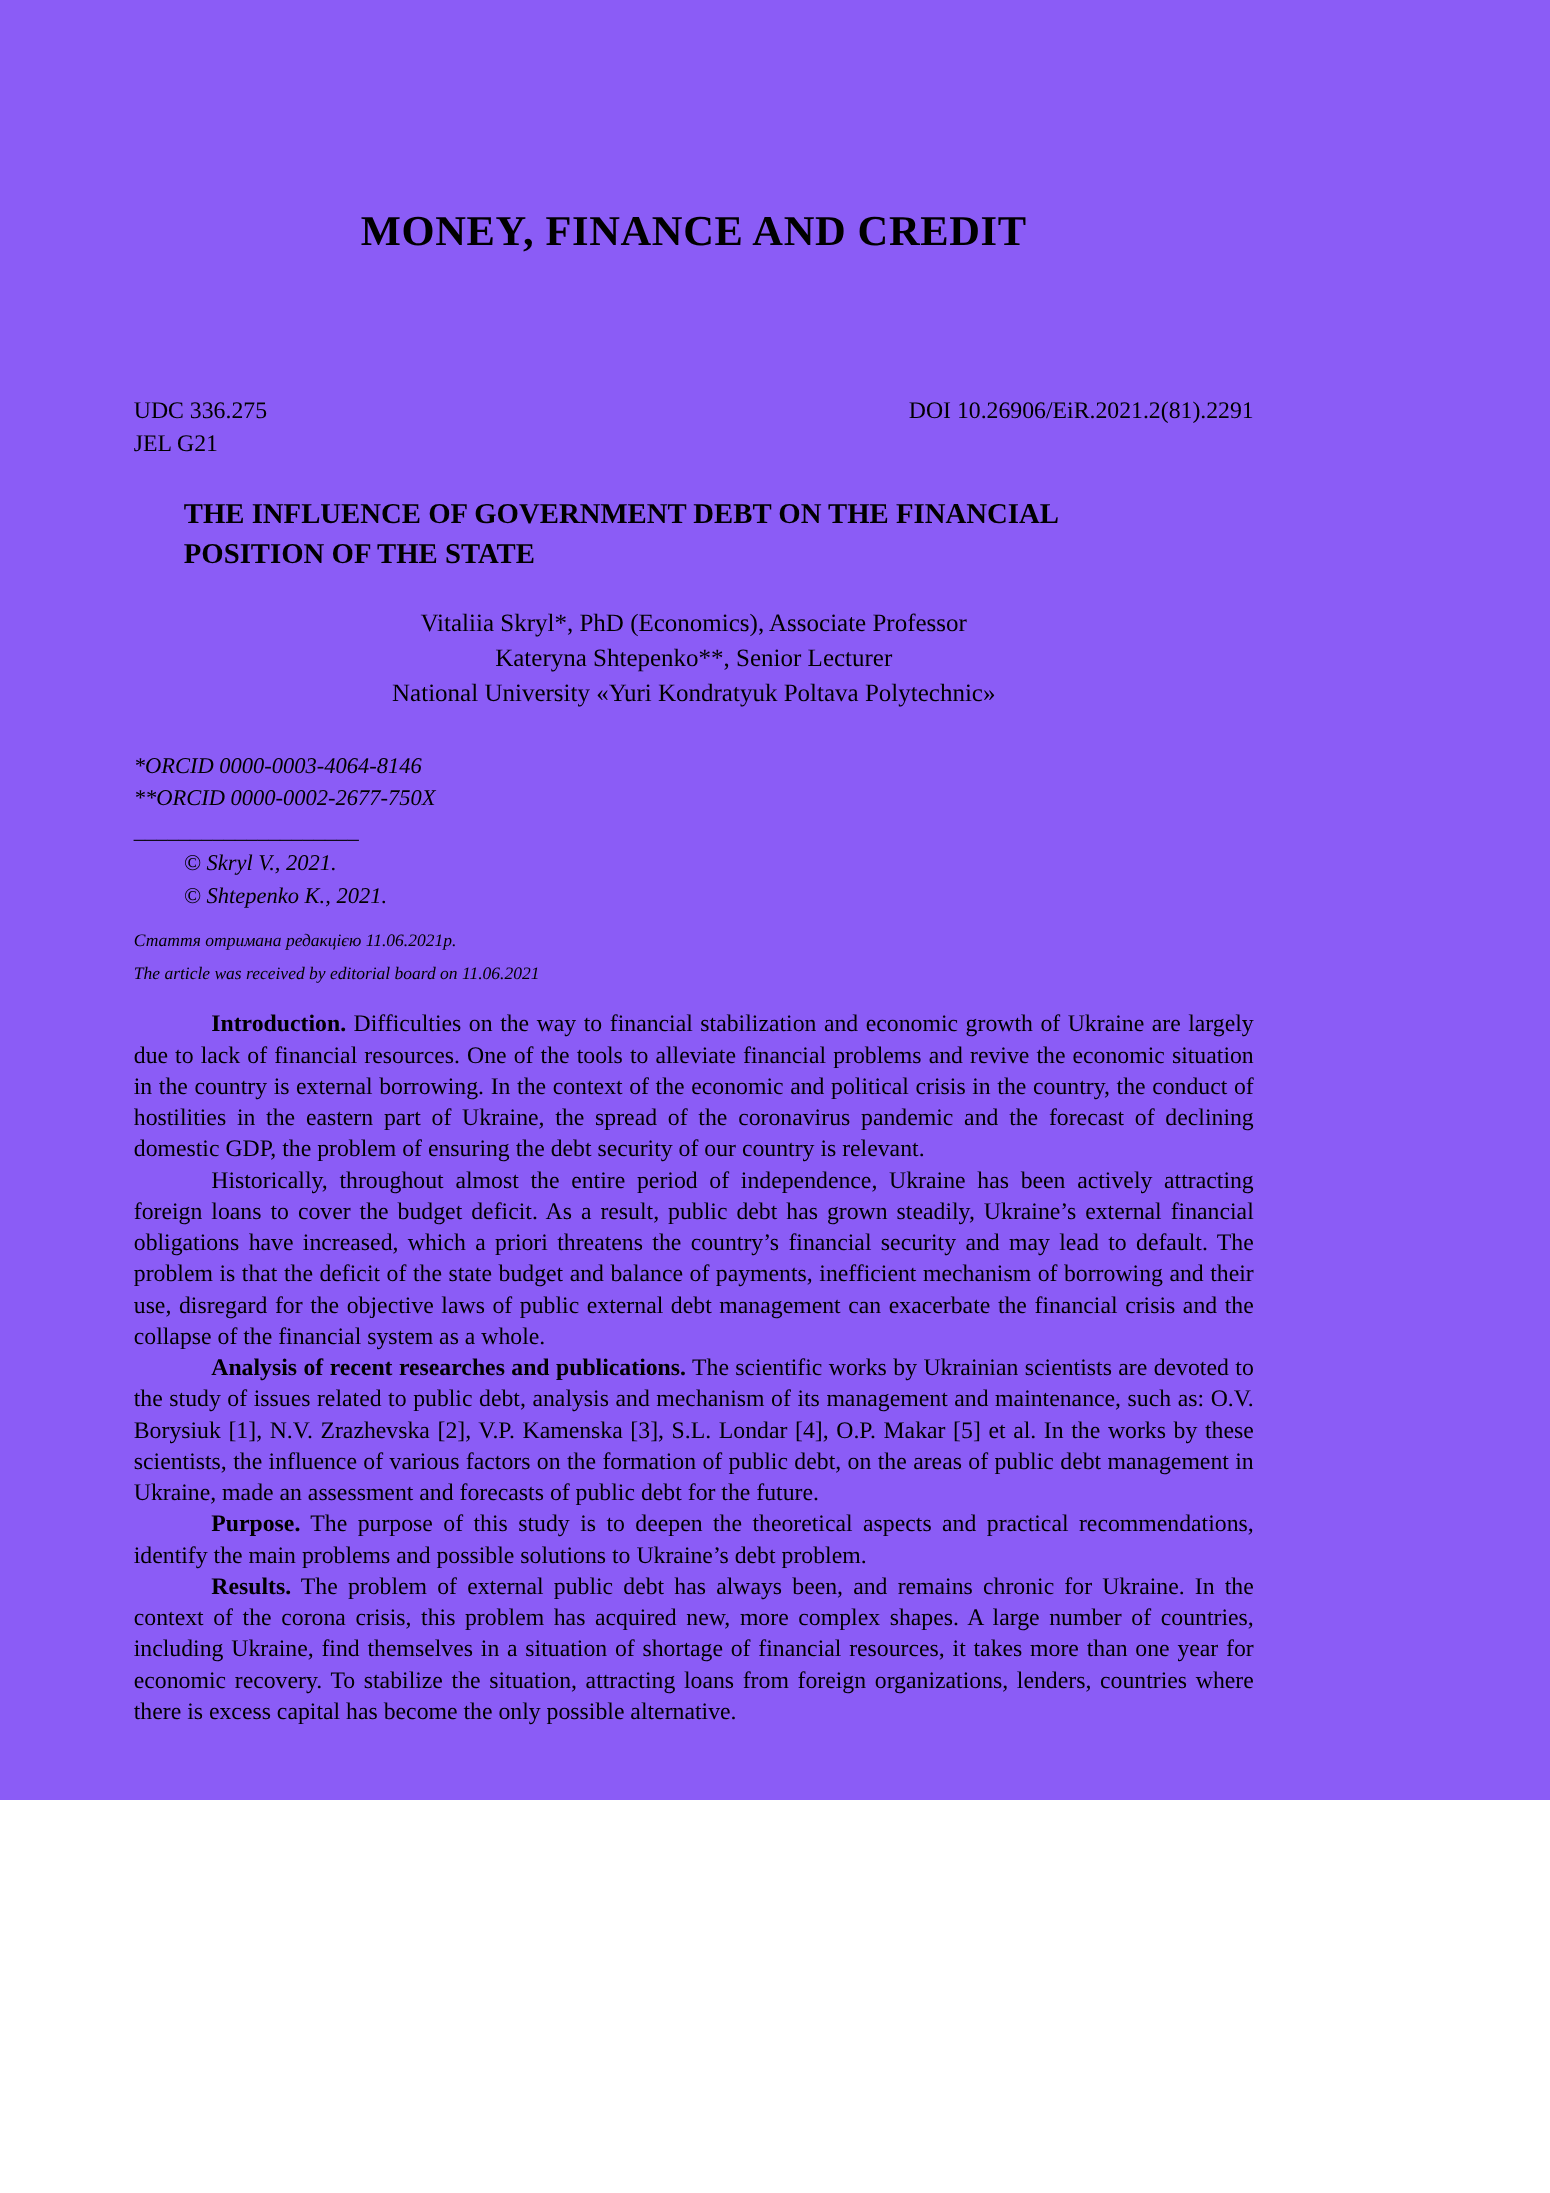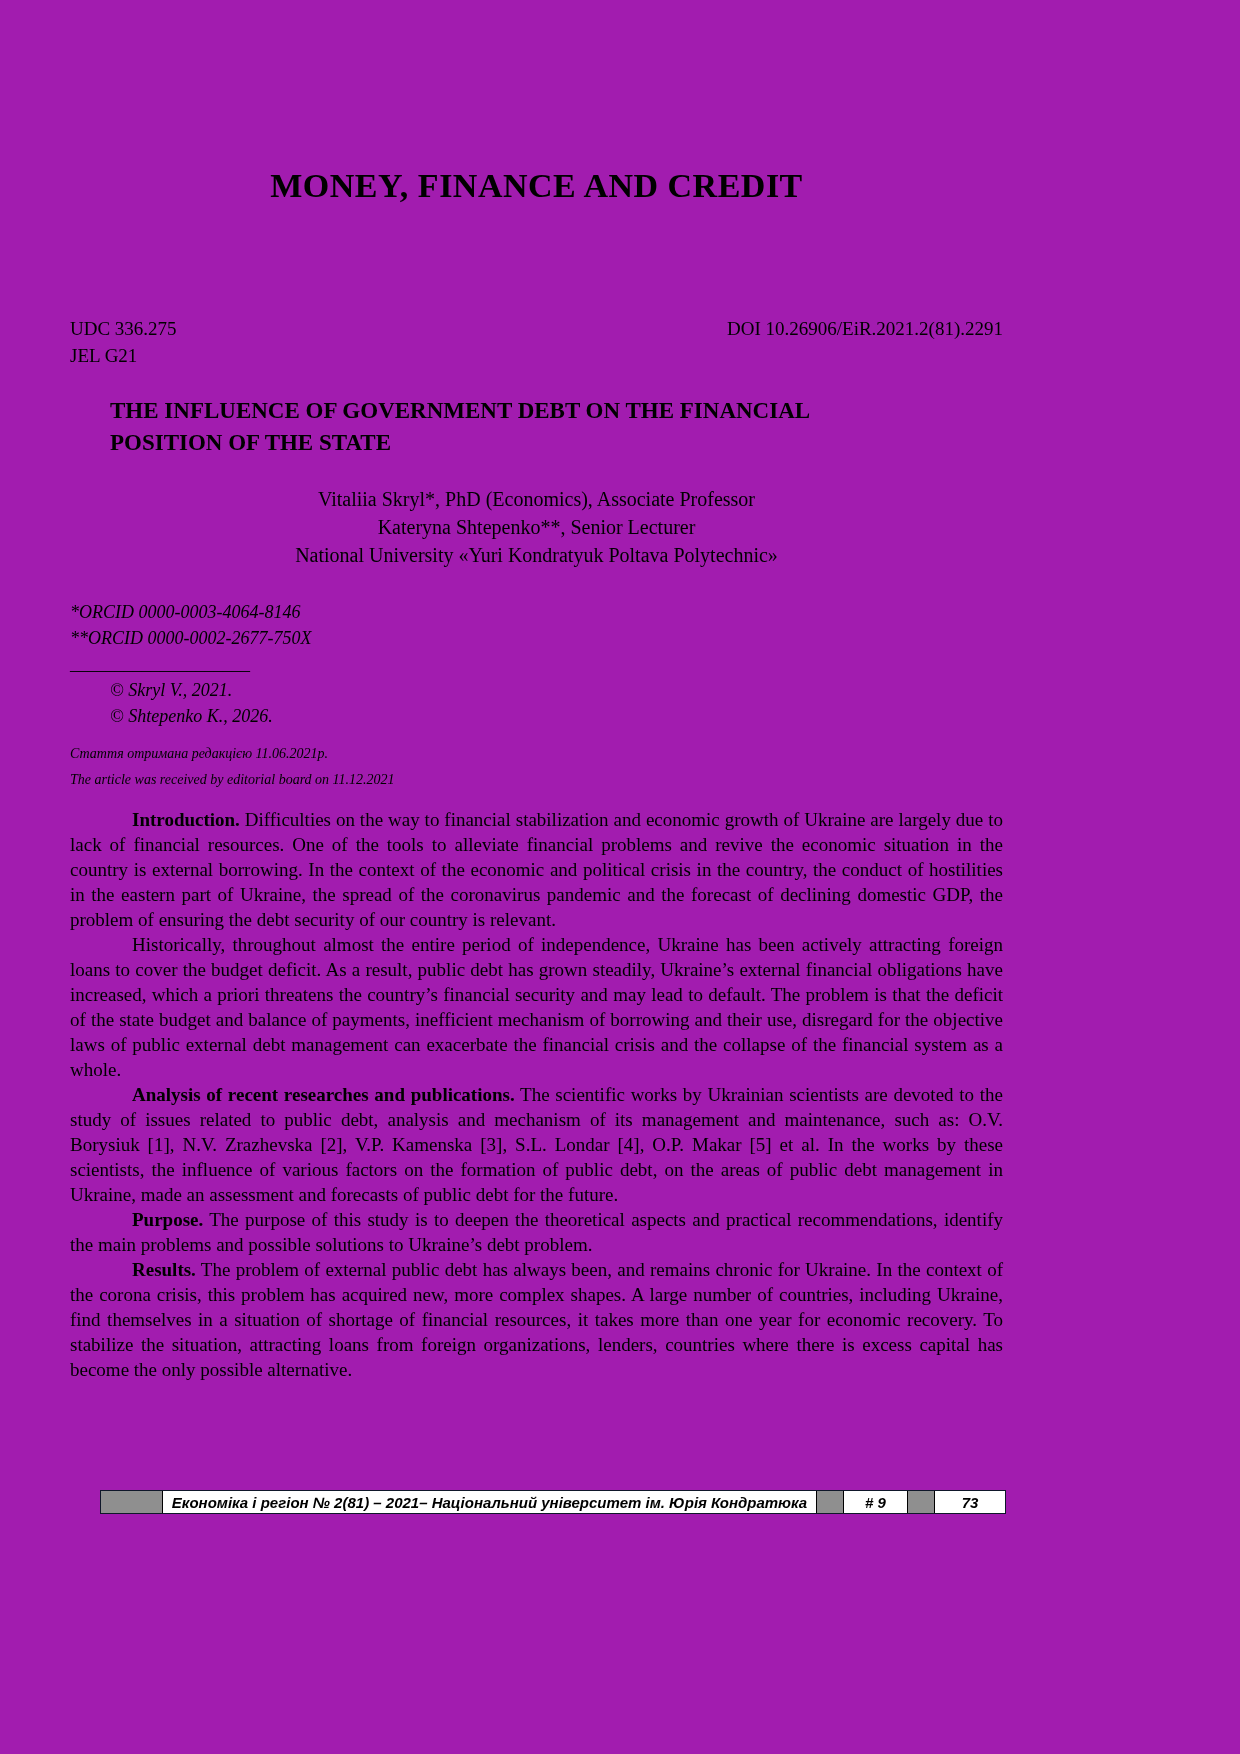--- a/index.html
+++ b/index.html
@@ -1,24 +1,24 @@
 <!DOCTYPE html>
 <html><head>
 <meta charset="utf-8">
 <style>
   * { margin: 0; padding: 0; box-sizing: border-box; }
   html, body { background: #ffffff; }
   .page {
     position: relative;
     width: 1240px;
-    height: 1754px;
-    background: #a21caf;
+    height: 1440px;
+    background: #8b5cf6;
     color: #000000;
     font-family: "Liberation Serif", serif;
-    padding: 165px 237px 0 70px;
+    padding: 165px 237px 0 107px;
     overflow: hidden;
   }
   .section-title {
     text-align: center;
     font-size: 34px;
     font-weight: bold;
     line-height: 42px;
     letter-spacing: 0.5px;
   }
   .meta-row {
@@ -131,26 +131,26 @@
 
   <div class="orcid-block">
     <div>*ORCID 0000-0003-4064-8146</div>
     <div>**ORCID 0000-0002-2677-750X</div>
   </div>
 
   <div class="divider-line">____________________</div>
 
   <div class="copyright-block">
     <div>© Skryl V., 2021.</div>
-    <div>© Shtepenko K., 2026.</div>
+    <div>© Shtepenko K., 2021.</div>
   </div>
 
   <div class="received-block">
     <div>Стаття отримана редакцією 11.06.2021р.</div>
-    <div>The article was received by editorial board on 11.12.2021</div>
+    <div>The article was received by editorial board on 11.06.2021</div>
   </div>
 
   <div class="body-text">
     <p><b>Introduction.</b><span> Difficulties on the way to financial stabilization and economic growth of Ukraine are largely due to lack of financial resources. One of the tools to alleviate financial problems and revive the economic situation in the country is external borrowing. In the context of the economic and political crisis in the country, the conduct of hostilities in the eastern part of Ukraine, the spread of the coronavirus pandemic and the forecast of declining domestic GDP, the problem of ensuring the debt security of our country is relevant.</span></p>
     <p><b></b><span>Historically, throughout almost the entire period of independence, Ukraine has been actively attracting foreign loans to cover the budget deficit. As a result, public debt has grown steadily, Ukraine’s external financial obligations have increased, which a priori threatens the country’s financial security and may lead to default. The problem is that the deficit of the state budget and balance of payments, inefficient mechanism of borrowing and their use, disregard for the objective laws of public external debt management can exacerbate the financial crisis and the collapse of the financial system as a whole.</span></p>
     <p><b>Analysis of recent researches and publications.</b><span> The scientific works by Ukrainian scientists are devoted to the study of issues related to public debt, analysis and mechanism of its management and maintenance, such as: O.V. Borysiuk [1], N.V. Zrazhevska [2], V.P. Kamenska [3], S.L. Londar [4], O.P. Makar [5] et al. In the works by these scientists, the influence of various factors on the formation of public debt, on the areas of public debt management in Ukraine, made an assessment and forecasts of public debt for the future.</span></p>
     <p><b>Purpose.</b><span> The purpose of this study is to deepen the theoretical aspects and practical recommendations, identify the main problems and possible solutions to Ukraine’s debt problem.</span></p>
     <p><b>Results.</b><span> The problem of external public debt has always been, and remains chronic for Ukraine. In the context of the corona crisis, this problem has acquired new, more complex shapes. A large number of countries, including Ukraine, find themselves in a situation of shortage of financial resources, it takes more than one year for economic recovery. To stabilize the situation, attracting loans from foreign organizations, lenders, countries where there is excess capital has become the only possible alternative.</span></p>
   </div>
 

